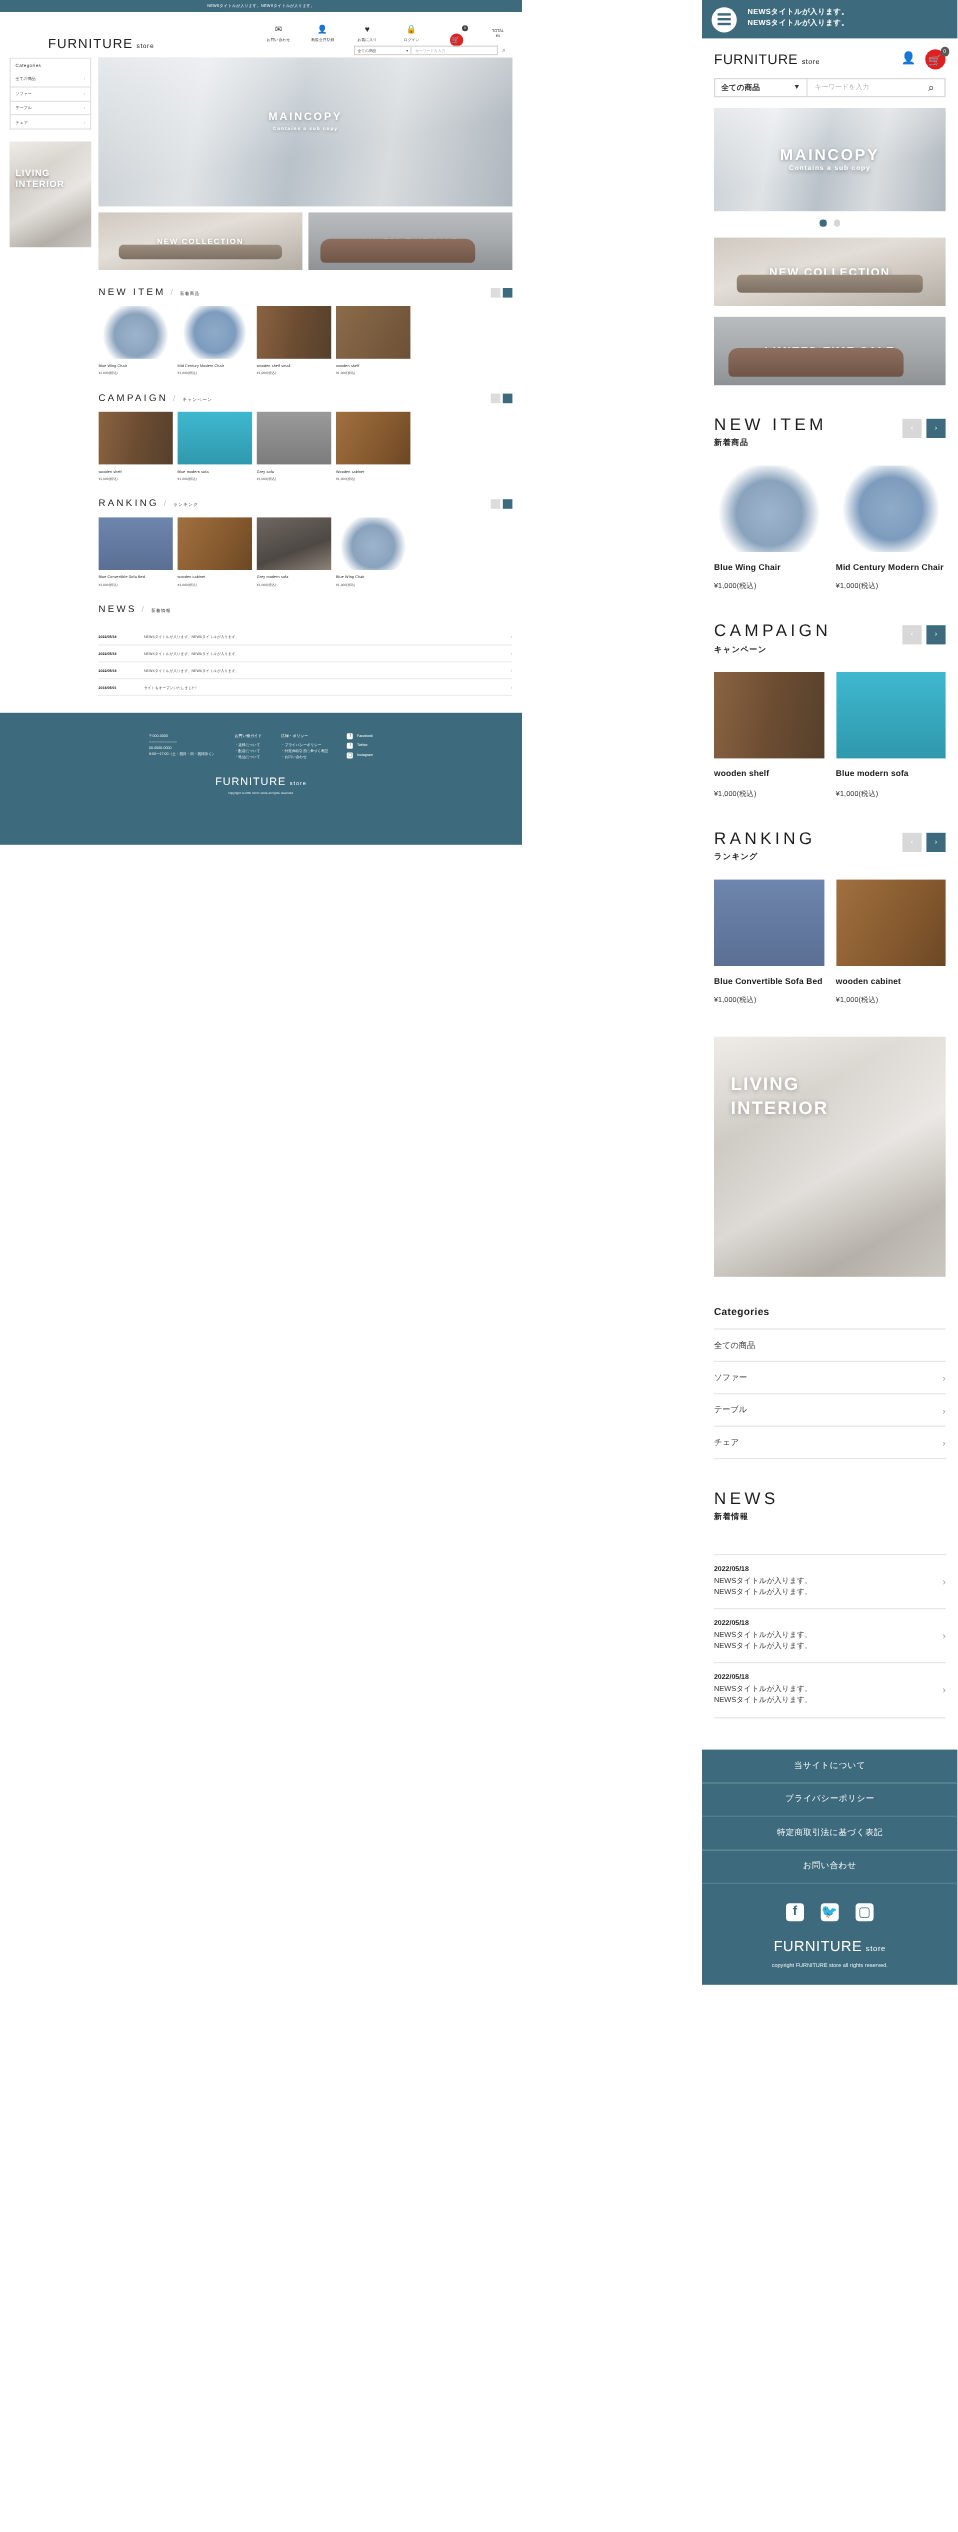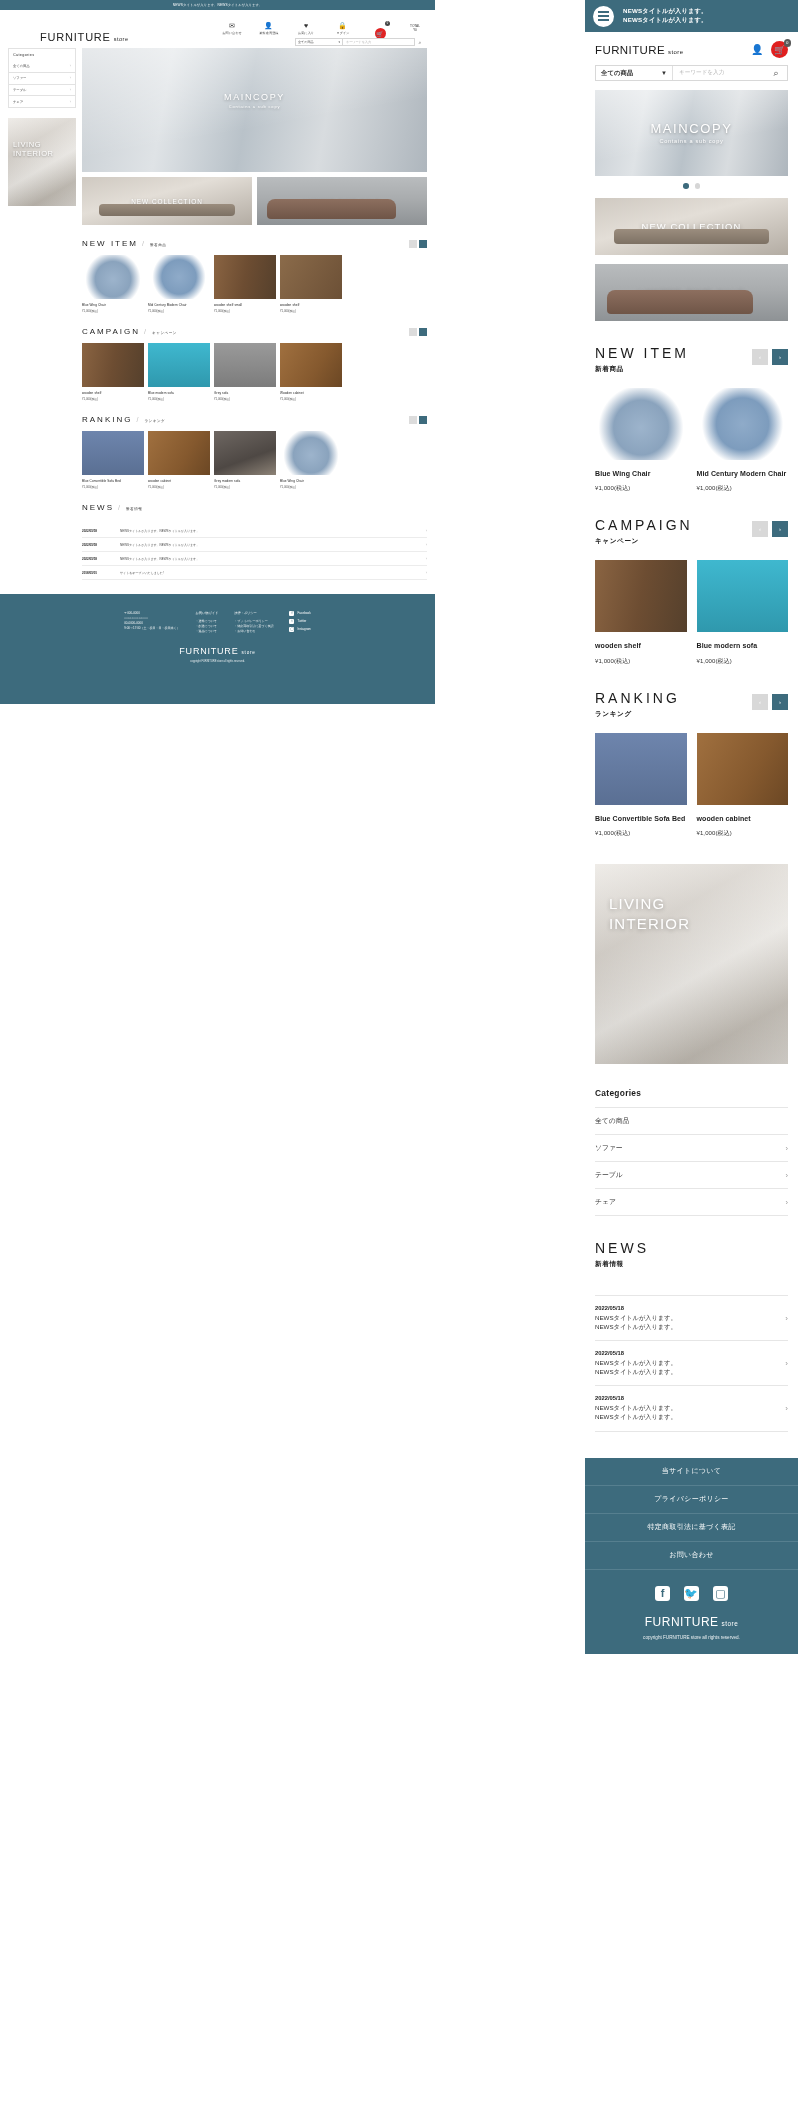--- a/index.html
+++ b/index.html
@@ -6,21 +6,21 @@
   html, body {
     width: 798px; height: 2110px;
     background: #ffffff;
     font-family: "Liberation Sans", "DejaVu Sans", sans-serif;
     overflow: hidden;
   }
   #page { position: relative; width: 798px; height: 2110px; background:#fff; }
 
   
   .teal { background: #3d6b7d; }
-  .imgph { background-size: cover; background-position: center; position: relative; overflow: hidden; }
+  .imgph { background-size: cover; background-position: center; position: relative; overflow: hidden; font-weight: bold; }
 
   
   .ph-room {
     background:
       linear-gradient(170deg, rgba(255,255,255,.55), rgba(255,255,255,0) 60%),
       linear-gradient(100deg,#c9cfd4 0%,#dfe3e6 25%,#b9c2c9 48%,#d8dcdf 70%,#aeb6bd 100%);
   }
   .ph-sofa-brown {
     background:
       linear-gradient(180deg,#b9bcbe 0%,#a9acae 45%,#8e9295 100%);

